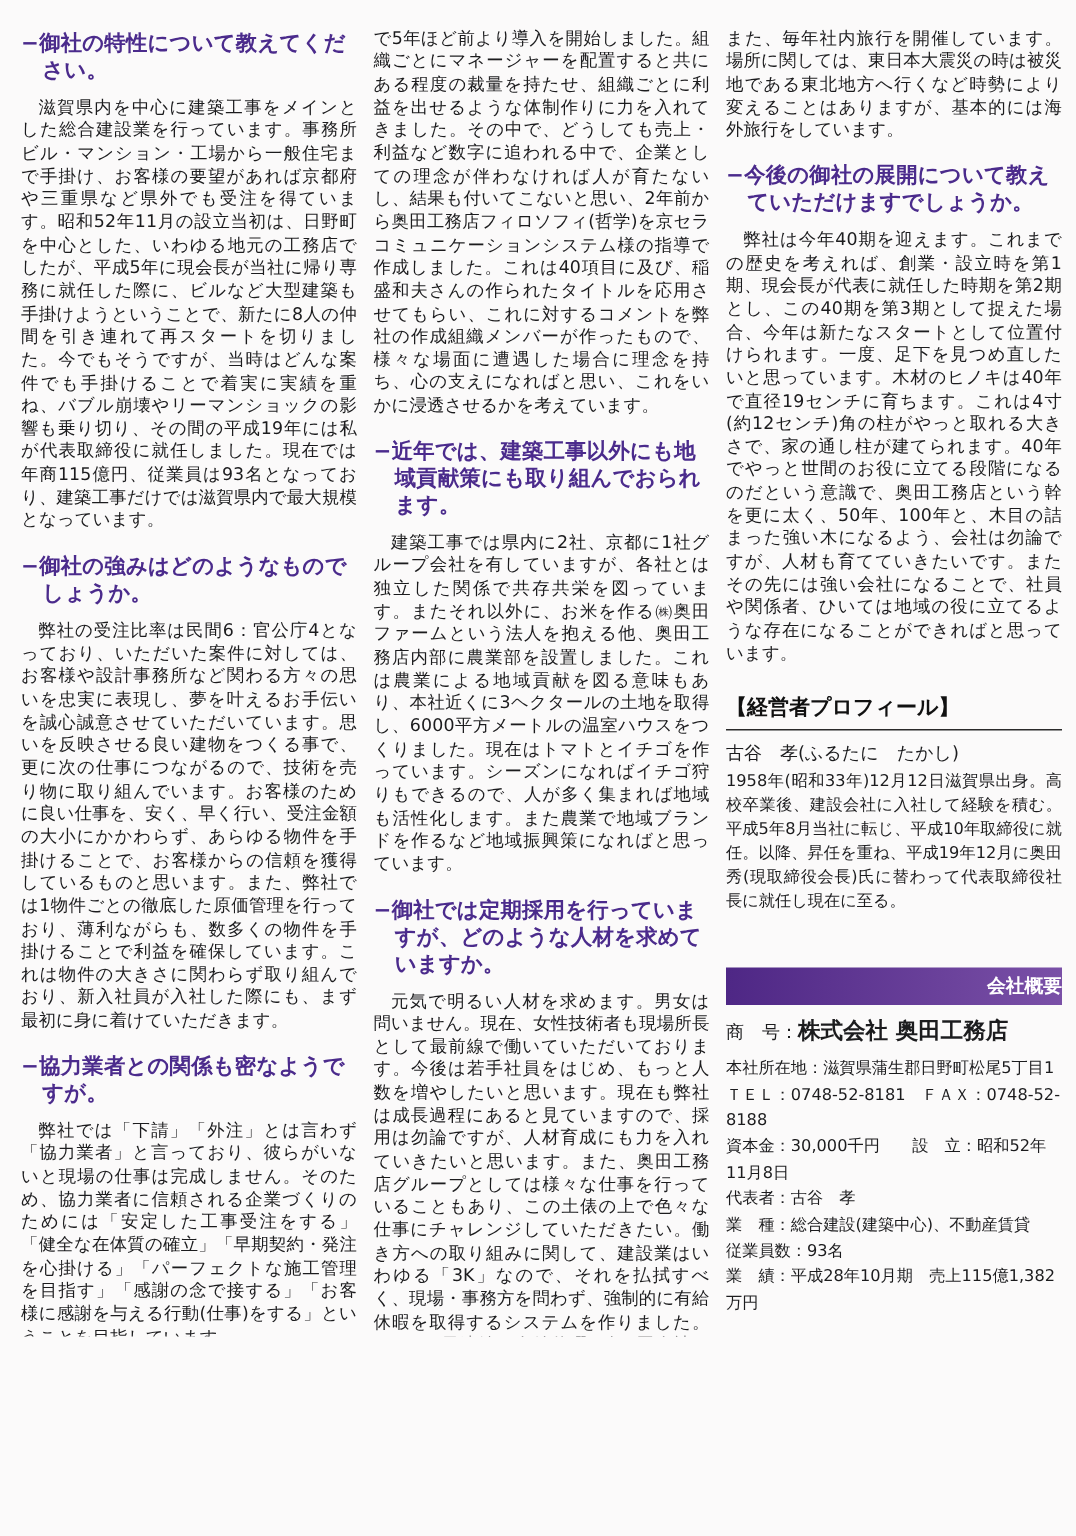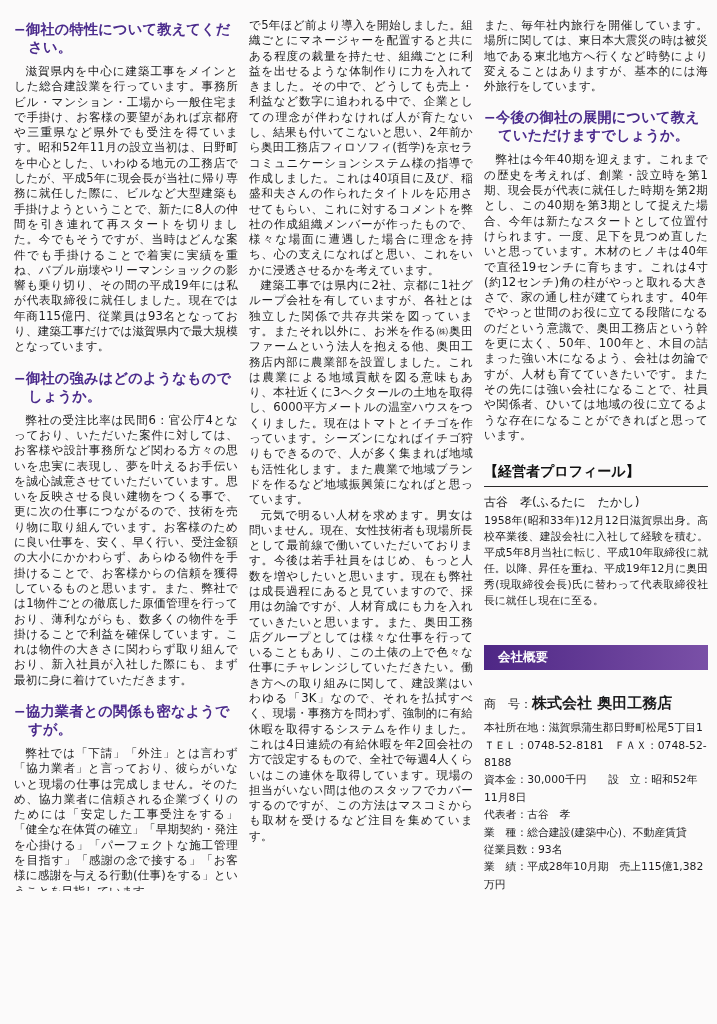--- a/index.html
+++ b/index.html
@@ -48,21 +48,21 @@
     border-bottom:1.5px solid #2a2a2a;
     padding-bottom:5px;margin:0 0 7px 0;
   }
   .profile-name{font-size:12px;margin:0 0 2px 0;}
   .profile-bio{font-size:10.8px;line-height:16px;margin:0;text-align:justify;}
   
   .company{margin-top:36px;}
   .company-header{
     background:linear-gradient(90deg,#4e2785,#7a50a7);
     color:#fff;font-size:12.5px;font-weight:bold;
-    padding:4px 0 4px 14px;margin-bottom:24px;
+    padding:4px 0 4px 14px;margin-bottom:8px;text-align:right;
   }
   .company-name-row{font-size:12px;margin:2px 0 6px 0;}
   .company-name-row .company-name{font-size:15px;font-weight:bold;}
   .company-line{font-size:10.8px;line-height:17.4px;}
   
   .banner{
     position:relative;
     flex:1 1 auto;
     height:119px;
     overflow:hidden;
@@ -93,21 +93,23 @@
       <p class="a">滋賀県内を中心に建築工事をメインとした総合建設業を行っています。事務所ビル・マンション・工場から一般住宅まで手掛け、お客様の要望があれば京都府や三重県など県外でも受注を得ています。昭和52年11月の設立当初は、日野町を中心とした、いわゆる地元の工務店でしたが、平成5年に現会長が当社に帰り専務に就任した際に、ビルなど大型建築も手掛けようということで、新たに8人の仲間を引き連れて再スタートを切りました。今でもそうですが、当時はどんな案件でも手掛けることで着実に実績を重ね、バブル崩壊やリーマンショックの影響も乗り切り、その間の平成19年には私が代表取締役に就任しました。現在では年商115億円、従業員は93名となっており、建築工事だけでは滋賀県内で最大規模となっています。</p>
       <h2 class="q">−御社の強みはどのようなものでしょうか。</h2>
       <p class="a">弊社の受注比率は民間6：官公庁4となっており、いただいた案件に対しては、お客様や設計事務所など関わる方々の思いを忠実に表現し、夢を叶えるお手伝いを誠心誠意させていただいています。思いを反映させる良い建物をつくる事で、更に次の仕事につながるので、技術を売り物に取り組んでいます。お客様のために良い仕事を、安く、早く行い、受注金額の大小にかかわらず、あらゆる物件を手掛けることで、お客様からの信頼を獲得しているものと思います。また、弊社では1物件ごとの徹底した原価管理を行っており、薄利ながらも、数多くの物件を手掛けることで利益を確保しています。これは物件の大きさに関わらず取り組んでおり、新入社員が入社した際にも、まず最初に身に着けていただきます。</p>
       <h2 class="q">−協力業者との関係も密なようですが。</h2>
       <p class="a">弊社では「下請」「外注」とは言わず「協力業者」と言っており、彼らがいないと現場の仕事は完成しません。そのため、協力業者に信頼される企業づくりのためには「安定した工事受注をする」「健全な在体質の確立」「早期契約・発注を心掛ける」「パーフェクトな施工管理を目指す」「感謝の念で接する」「お客様に感謝を与える行動(仕事)をする」ということを目指しています。</p>
 
     </div>
 
     <div class="col">
       <p class="a cont" style="margin-top:4px;">で5年ほど前より導入を開始しました。組織ごとにマネージャーを配置すると共にある程度の裁量を持たせ、組織ごとに利益を出せるような体制作りに力を入れてきました。その中で、どうしても売上・利益など数字に追われる中で、企業としての理念が伴わなければ人が育たないし、結果も付いてこないと思い、2年前から奥田工務店フィロソフィ(哲学)を京セラコミュニケーションシステム様の指導で作成しました。これは40項目に及び、稲盛和夫さんの作られたタイトルを応用させてもらい、これに対するコメントを弊社の作成組織メンバーが作ったもので、様々な場面に遭遇した場合に理念を持ち、心の支えになればと思い、これをいかに浸透させるかを考えています。</p>
+      <h2 class="q">−近年では、建築工事以外にも地域貢献策にも取り組んでおられます。</h2>
       <p class="a">建築工事では県内に2社、京都に1社グループ会社を有していますが、各社とは独立した関係で共存共栄を図っています。またそれ以外に、お米を作る㈱奥田ファームという法人を抱える他、奥田工務店内部に農業部を設置しました。これは農業による地域貢献を図る意味もあり、本社近くに3ヘクタールの土地を取得し、6000平方メートルの温室ハウスをつくりました。現在はトマトとイチゴを作っています。シーズンになればイチゴ狩りもできるので、人が多く集まれば地域も活性化します。また農業で地域ブランドを作るなど地域振興策になればと思っています。</p>
+      <h2 class="q">−御社では定期採用を行っていますが、どのような人材を求めていますか。</h2>
       <p class="a">元気で明るい人材を求めます。男女は問いません。現在、女性技術者も現場所長として最前線で働いていただいております。今後は若手社員をはじめ、もっと人数を増やしたいと思います。現在も弊社は成長過程にあると見ていますので、採用は勿論ですが、人材育成にも力を入れていきたいと思います。また、奥田工務店グループとしては様々な仕事を行っていることもあり、この土俵の上で色々な仕事にチャレンジしていただきたい。働き方への取り組みに関して、建設業はいわゆる「3K」なので、それを払拭すべく、現場・事務方を問わず、強制的に有給休暇を取得するシステムを作りました。これは4日連続の有給休暇を年2回会社の方で設定するもので、全社で毎週4人くらいはこの連休を取得しています。現場の担当がいない間は他のスタッフでカバーするのですが、この方法はマスコミからも取材を受けるなど注目を集めています。</p>
     </div>
 
     <div class="col">
       <p class="a cont" style="margin-top:4px;font-family:Liberation Serif, serif;">また、毎年社内旅行を開催しています。場所に関しては、東日本大震災の時は被災地である東北地方へ行くなど時勢により変えることはありますが、基本的には海外旅行をしています。</p>
       <h2 class="q">−今後の御社の展開について教えていただけますでしょうか。</h2>
       <p class="a">弊社は今年40期を迎えます。これまでの歴史を考えれば、創業・設立時を第1期、現会長が代表に就任した時期を第2期とし、この40期を第3期として捉えた場合、今年は新たなスタートとして位置付けられます。一度、足下を見つめ直したいと思っています。木材のヒノキは40年で直径19センチに育ちます。これは4寸(約12センチ)角の柱がやっと取れる大きさで、家の通し柱が建てられます。40年でやっと世間のお役に立てる段階になるのだという意識で、奥田工務店という幹を更に太く、50年、100年と、木目の詰まった強い木になるよう、会社は勿論ですが、人材も育てていきたいです。またその先には強い会社になることで、社員や関係者、ひいては地域の役に立てるような存在になることができればと思っています。</p>
 
       <div class="profile">
         <div class="profile-title">【経営者プロフィール】</div>

